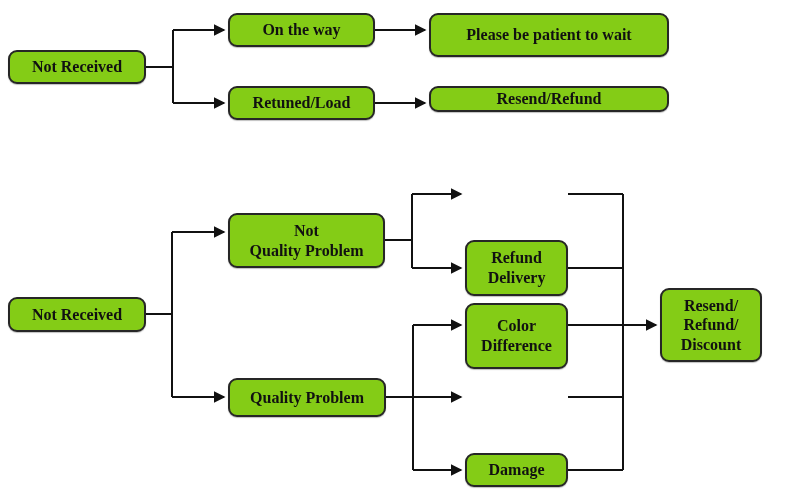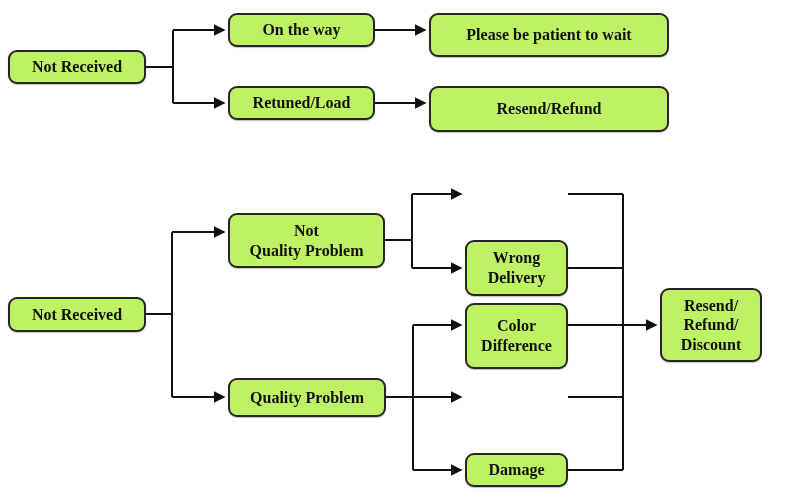--- a/index.html
+++ b/index.html
@@ -18,21 +18,21 @@
   #connectors {
     position: absolute;
     left: 0;
     top: 0;
     width: 800px;
     height: 497px;
   }
   .node {
     position: absolute;
     box-sizing: border-box;
-    background: #bef264;
+    background: #84cc16;
     border: 2px solid #262626;
     border-radius: 9px;
     display: flex;
     align-items: center;
     justify-content: center;
     text-align: center;
     font-weight: bold;
     font-size: 16px;
     line-height: 1.22;
     color: #111111;
@@ -84,27 +84,27 @@
     <path class="connector-line" d="M568,397 H623"></path>
     <path class="connector-line" d="M568,470 H623"></path>
     <path class="connector-line" d="M623,194 V470"></path>
     <path class="connector-line" d="M568,325 H656" marker-end="url(#arrow)"></path>
   </svg>
 
   <div class="node" style="left:8px; top:50px; width:138px; height:34px;">Not Received</div>
   <div class="node" style="left:228px; top:13px; width:147px; height:34px;">On the way</div>
   <div class="node" style="left:228px; top:86px; width:147px; height:34px;">Retuned/Load</div>
   <div class="node" style="left:429px; top:13px; width:240px; height:44px;">Please be patient to wait</div>
-  <div class="node" style="left:429px; top:86px; width:240px; height:46px;">Resend/Refund</div>
+  <div class="node" style="left:429px; top:86px; width:240px; height:26px;">Resend/Refund</div>
 
   <div class="node" style="left:8px; top:297px; width:138px; height:35px;">Not Received</div>
   <div class="node" style="left:228px; top:213px; width:157px; height:55px;">Not
 Quality Problem</div>
   <div class="node" style="left:228px; top:378px; width:158px; height:39px;">Quality Problem</div>
-  <div class="node" style="left:465px; top:240px; width:103px; height:56px;">Wrong
+  <div class="node" style="left:465px; top:240px; width:103px; height:56px;">Refund
 Delivery</div>
   <div class="node" style="left:465px; top:303px; width:103px; height:66px;">Color
 Difference</div>
   <div class="node" style="left:660px; top:288px; width:102px; height:74px;">Resend/
 Refund/
 Discount</div>
   <div class="node" style="left:465px; top:453px; width:103px; height:34px;">Damage</div>
 
 </div>
 

